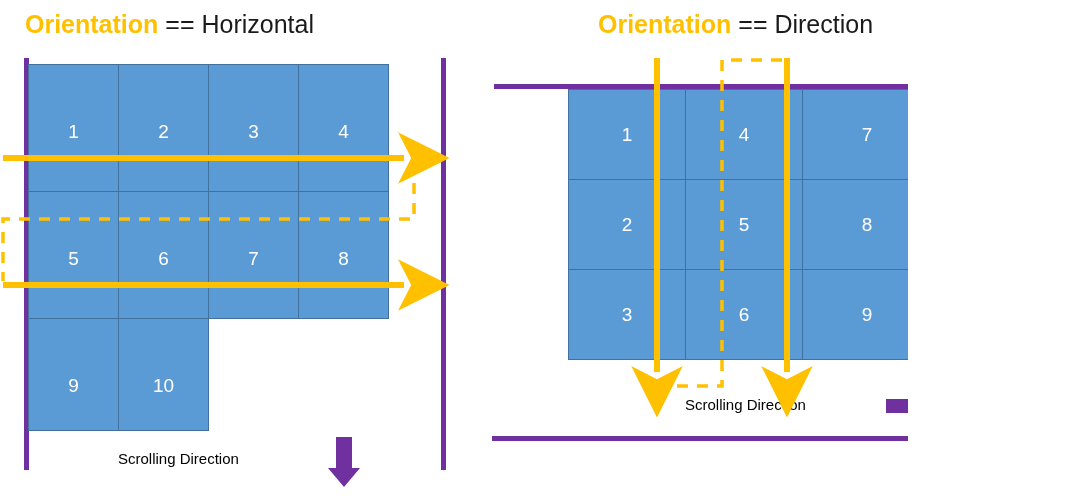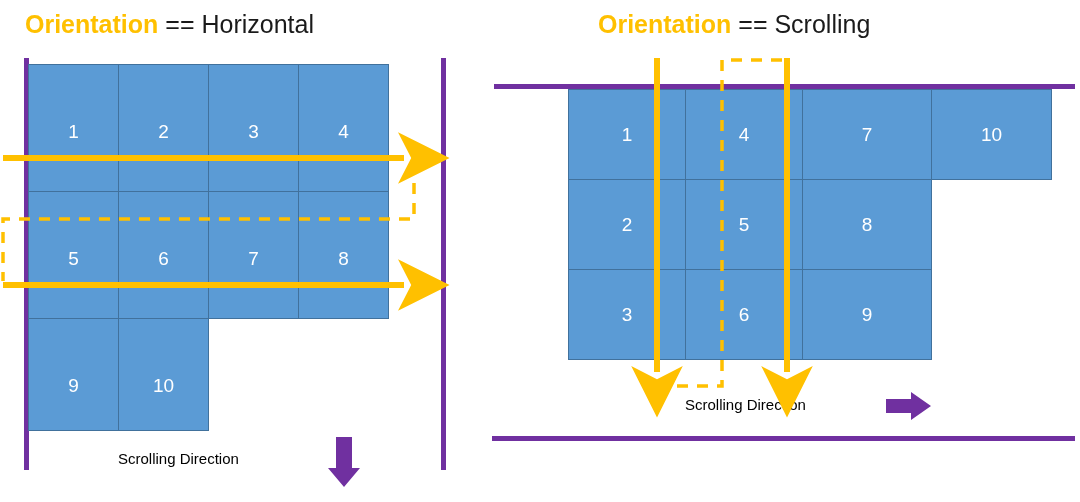--- a/index.html
+++ b/index.html
@@ -6,21 +6,21 @@
   html, body {
     margin: 0;
     padding: 0;
     background: #ffffff;
   }
   body {
     font-family: "Liberation Sans", sans-serif;
   }
   #canvas {
     position: relative;
-    width: 1080px;
+    width: 908px;
     height: 502px;
     background: #ffffff;
     overflow: hidden;
     border-radius: 21px;
   }
   .title {
     position: absolute;
     font-size: 25px;
     line-height: 1;
     white-space: nowrap;
@@ -118,21 +118,21 @@
   <div class="cell lbl-up" style="left:28px;  top:318px; width:91px;  height:113px;">
       <span>9</span>
     </div>
   <div class="cell lbl-up" style="left:118px; top:318px; width:91px;  height:113px;">
       <span>10</span>
     </div>
 
   <div class="scroll-label" style="left:118px; top:450px;">Scrolling Direction</div>
 
   <div class="title" style="left:598px; top:12px;">
-    <span class="kw">Orientation</span><span class="rest"> == Scrolling</span>
+    <span class="kw">Orientation</span><span class="rest"> == Direction</span>
   </div>
 
   <div class="hline" style="left:494px; top:84px;  width:581px;"></div>
   <div class="hline" style="left:492px; top:436px; width:583px;"></div>
 
   <div class="cell" style="left:568px; top:89px;  width:118px; height:91px;">
       <span>1</span>
     </div>
   <div class="cell" style="left:568px; top:179px; width:118px; height:91px;">
       <span>2</span>

